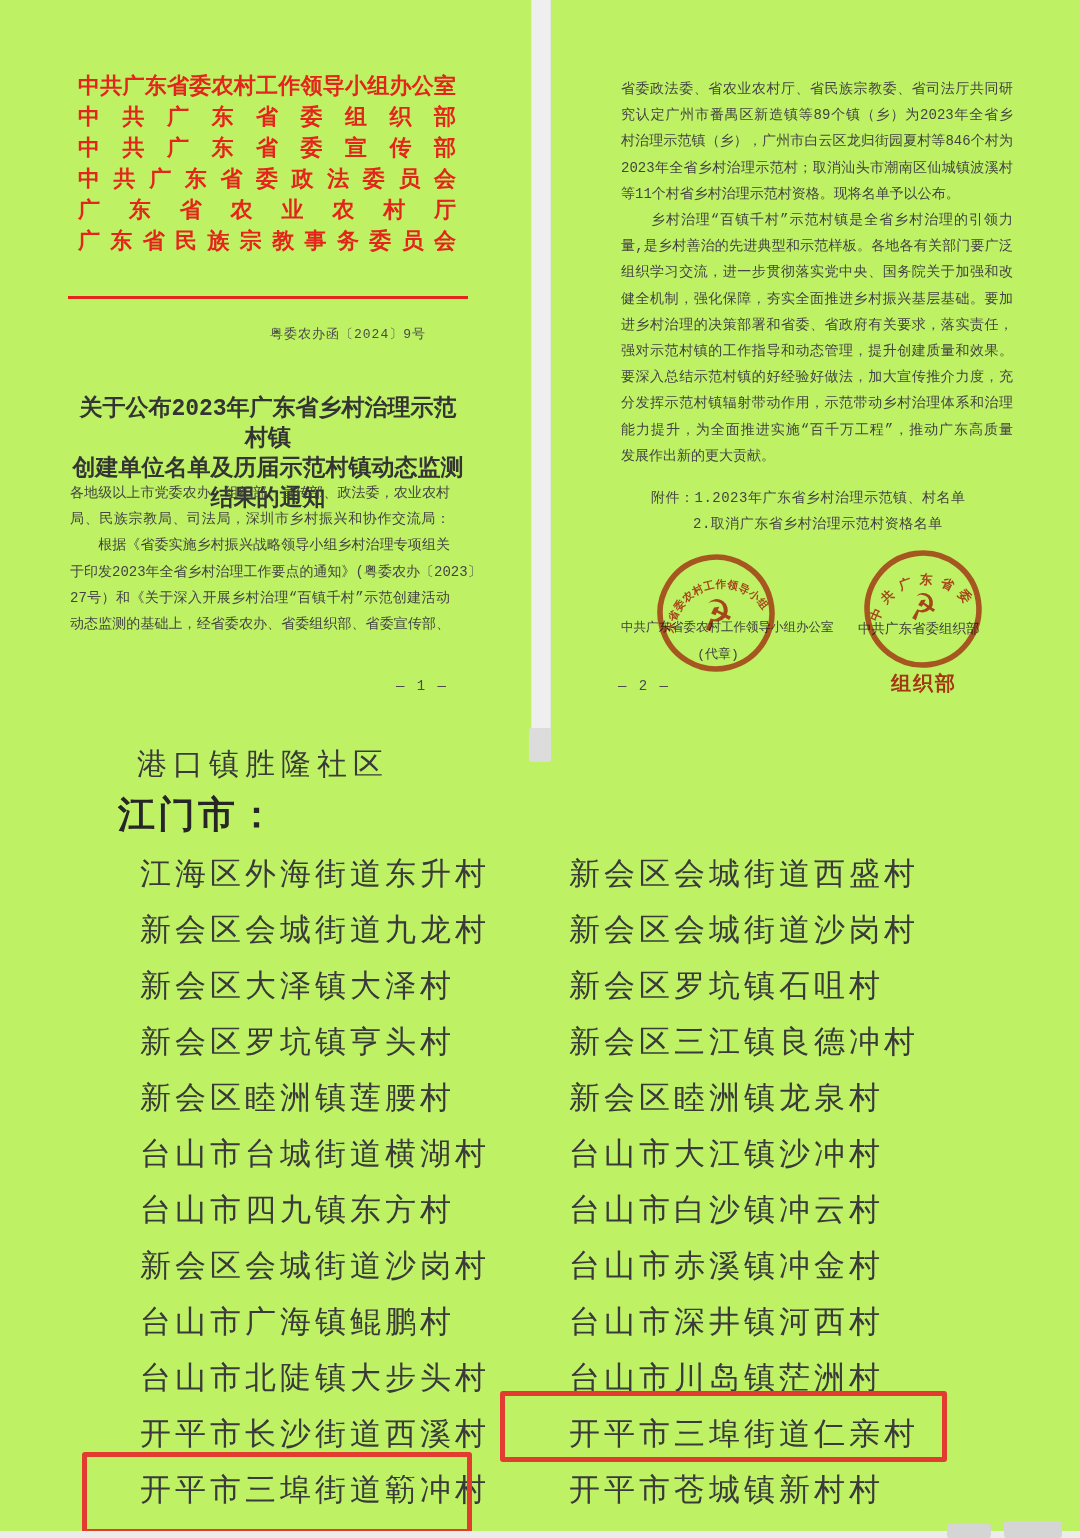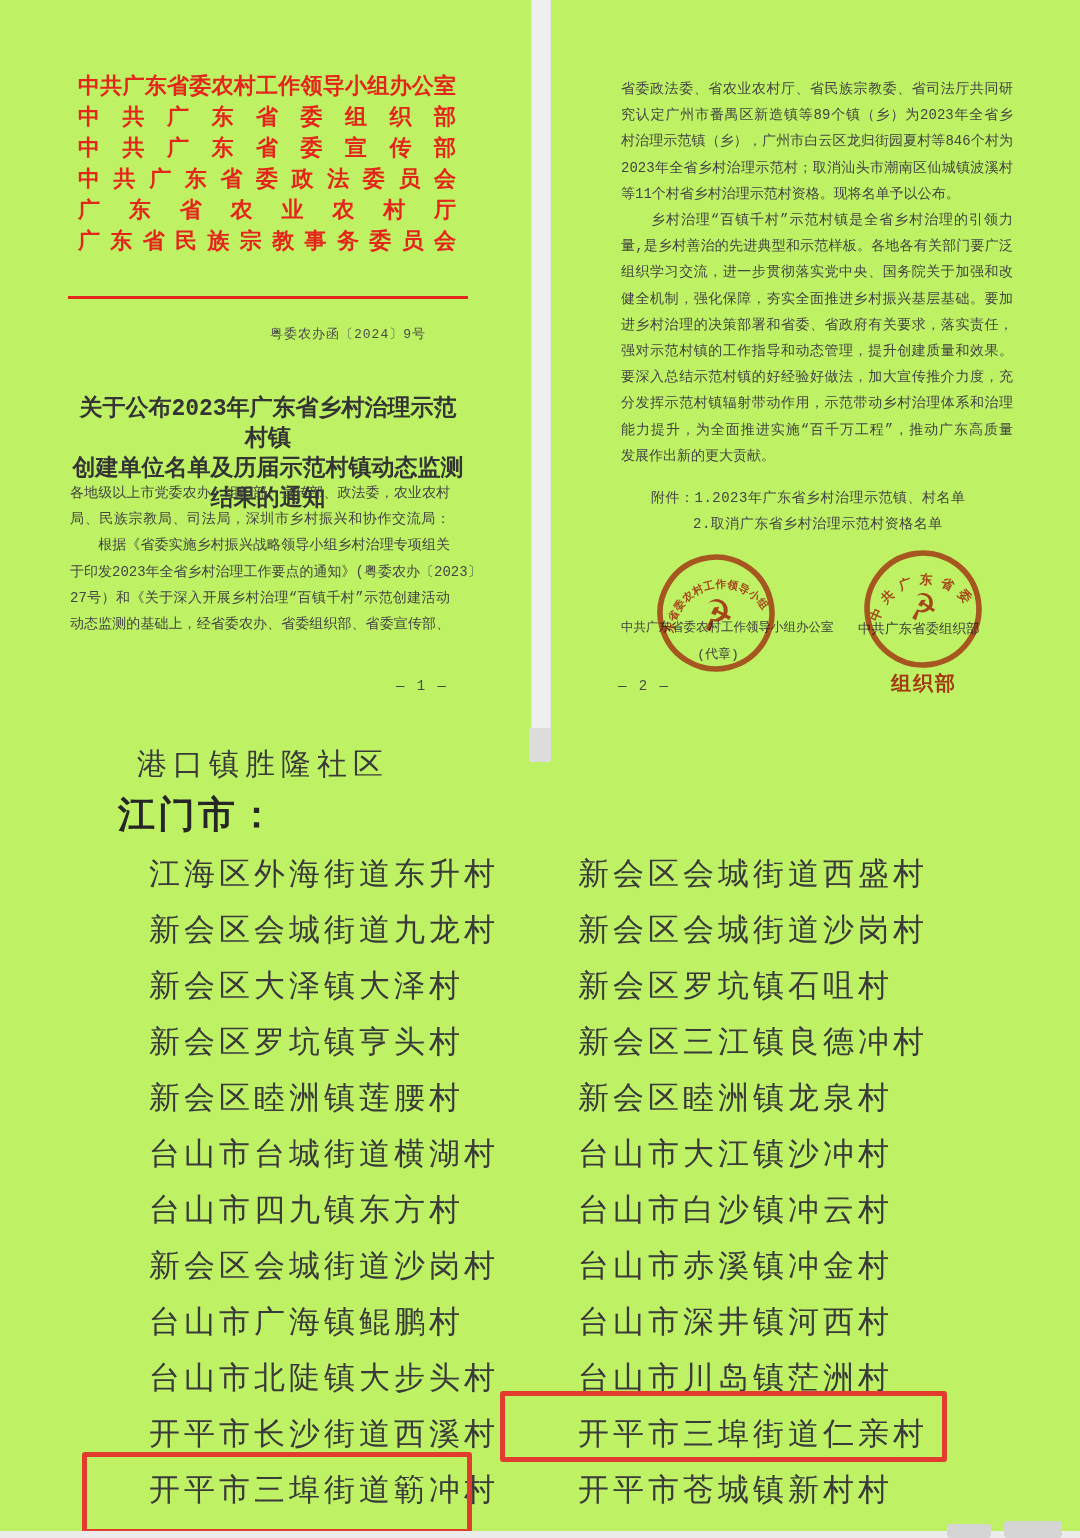--- a/index.html
+++ b/index.html
@@ -44,21 +44,21 @@
   .seal{mix-blend-mode:multiply;opacity:0.92;}
   .seal-left{left:655px;top:552px;width:122px;height:122px;transform:rotate(-14deg);}
   .seal-right{left:862px;top:548px;width:122px;height:122px;transform:rotate(-8deg);}
   .seal-banner{
     left:886px;top:630px;width:76px;text-align:center;font-size:20px;font-weight:bold;
     color:#d93a2e;letter-spacing:2px;mix-blend-mode:multiply;margin-top:40px;
   }
   
   .region-line{left:137px;top:744px;font-size:30px;letter-spacing:6px;color:#3a3a3a;white-space:nowrap;}
   .city-header{left:118px;top:790px;font-size:37px;font-weight:bold;letter-spacing:3px;color:#262626;white-space:nowrap;}
-  .v-row{left:12px;width:1068px;height:42px;text-align:right;}
+  .v-row{left:3px;width:1068px;height:42px;text-align:right;}
   .v-cell{position:absolute;top:0;font-size:31px;letter-spacing:4px;color:#3a3a3a;white-space:nowrap;}
   .v-left{left:137px;}
   .v-right{left:566px;}
   .hl-box{border:5px solid #e23c31;border-radius:3px;background:transparent;}
   .hl-right{left:500px;top:1391px;width:437px;height:61px;}
   .hl-left{left:82px;top:1452px;width:380px;height:72px;}
   
   .bottom-strip{left:0;top:1531px;width:1080px;height:7px;background:#ececec;}
   .corner-sq1{left:947px;top:1524px;width:44px;height:14px;background:#d5d5d5;border-radius:3px;}
   .corner-sq2{left:1004px;top:1521px;width:58px;height:17px;background:#d5d5d5;border-radius:3px;}

